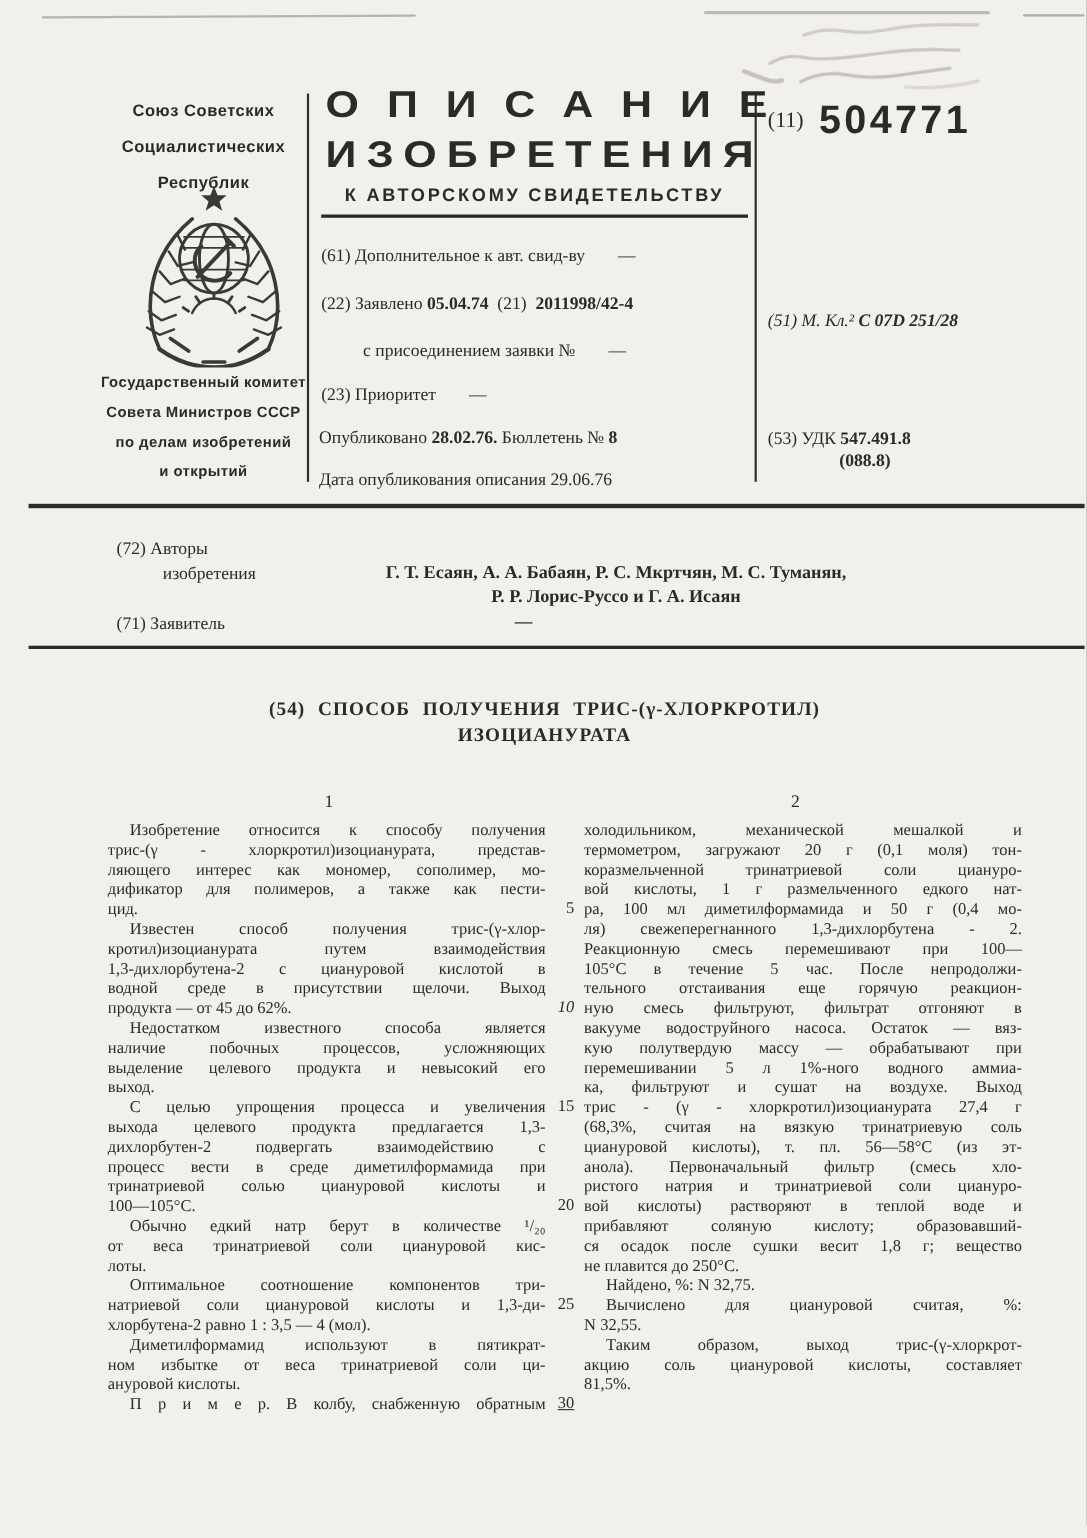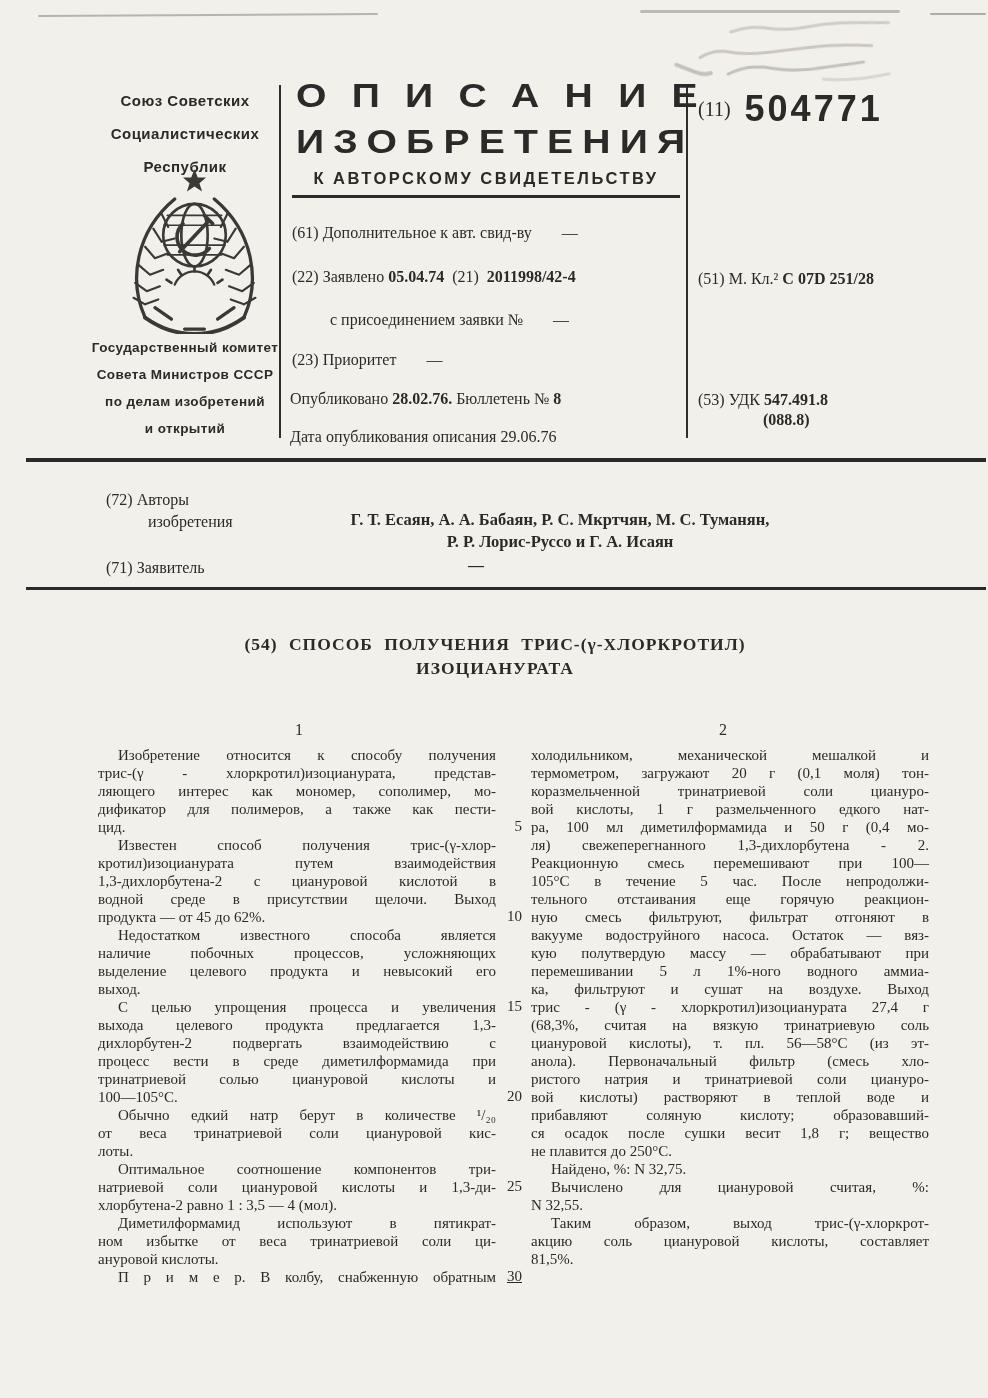--- a/index.html
+++ b/index.html
@@ -45,21 +45,21 @@
   
   .frow{position:absolute;font-size:16px;white-space:pre-wrap;}
   .frow .b{font-weight:bold;}
   .frow .dash{margin-left:30px;}
   .f61{left:292px;top:224px;}
   .f22{left:292px;top:268px;}
   .fjoin{left:330px;top:311px;}
   .f23{left:292px;top:351px;}
   .fpub{left:290px;top:390px;}
   .fdate{left:290px;top:428px;}
-  .f51{left:698px;top:270px;}
+  .f51{left:698px;top:283px;font-style:italic;}
   .f53{left:698px;top:391px;}
   .f53b{left:763px;top:411px;}
   
   .lab72a{left:106px;top:491px;font-size:16px;}
   .lab72b{left:148px;top:513px;font-size:16px;}
   .names{left:240px;top:510px;width:640px;text-align:center;font-weight:bold;font-size:16.5px;}
   .names2{left:240px;top:532px;width:640px;text-align:center;font-weight:bold;font-size:16.5px;}
   .lab71{left:106px;top:559px;font-size:16px;}
   .dash71{left:468px;top:557px;font-size:16px;font-weight:bold;}
   
@@ -73,21 +73,21 @@
   .pg2{left:719px;}
   .bodycol{position:absolute;top:746px;width:398px;font-size:15px;}
   .colL{left:98px;}
   .colR{left:531px;}
   .ln{height:18px;line-height:18px;text-align:justify;text-align-last:justify;white-space:nowrap;}
   .ln.ind{text-indent:20px;}
   .ln.end{text-align-last:left;}
   .gutter{position:absolute;left:480px;top:0;width:42px;height:1398px;}
   .gutter .gnum{position:absolute;right:0;font-size:15px;}
   .gutter .gnum:nth-child(1){top:818px;}
-  .gutter .gnum:nth-child(2){top:908px;}
+  .gutter .gnum:nth-child(2){top:908px;font-style:italic;}
   .gutter .gnum:nth-child(3){top:998px;}
   .gutter .gnum:nth-child(4){top:1088px;}
   .gutter .gnum:nth-child(5){top:1178px;}
   .gutter .gnum:nth-child(6){top:1268px;text-decoration:underline;}
 </style>
 </head>
 <body>
 
 <div class="page">
 

